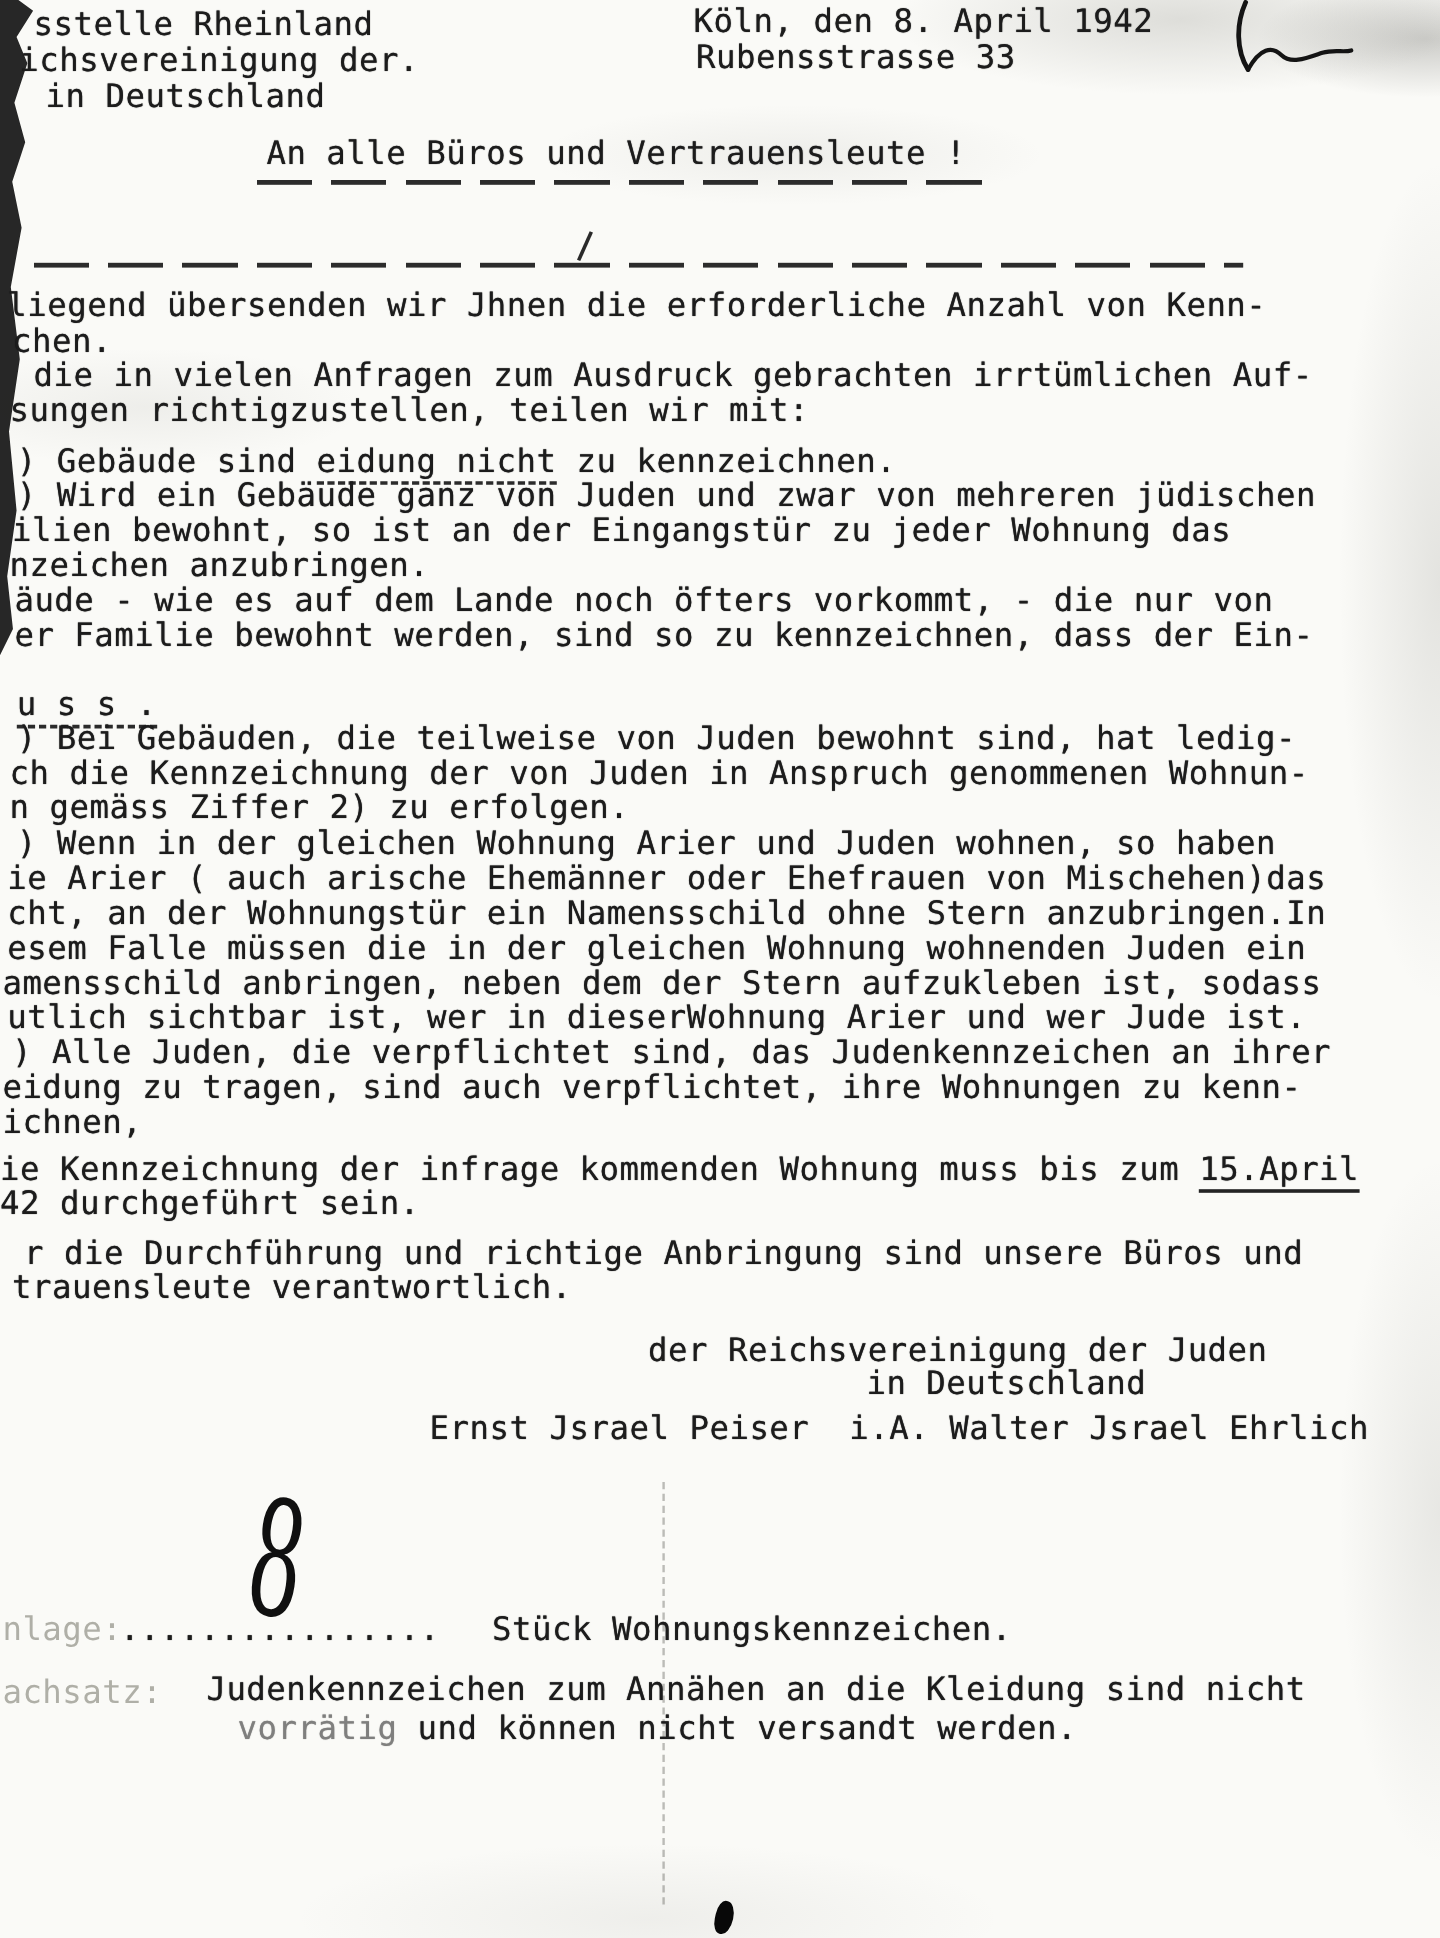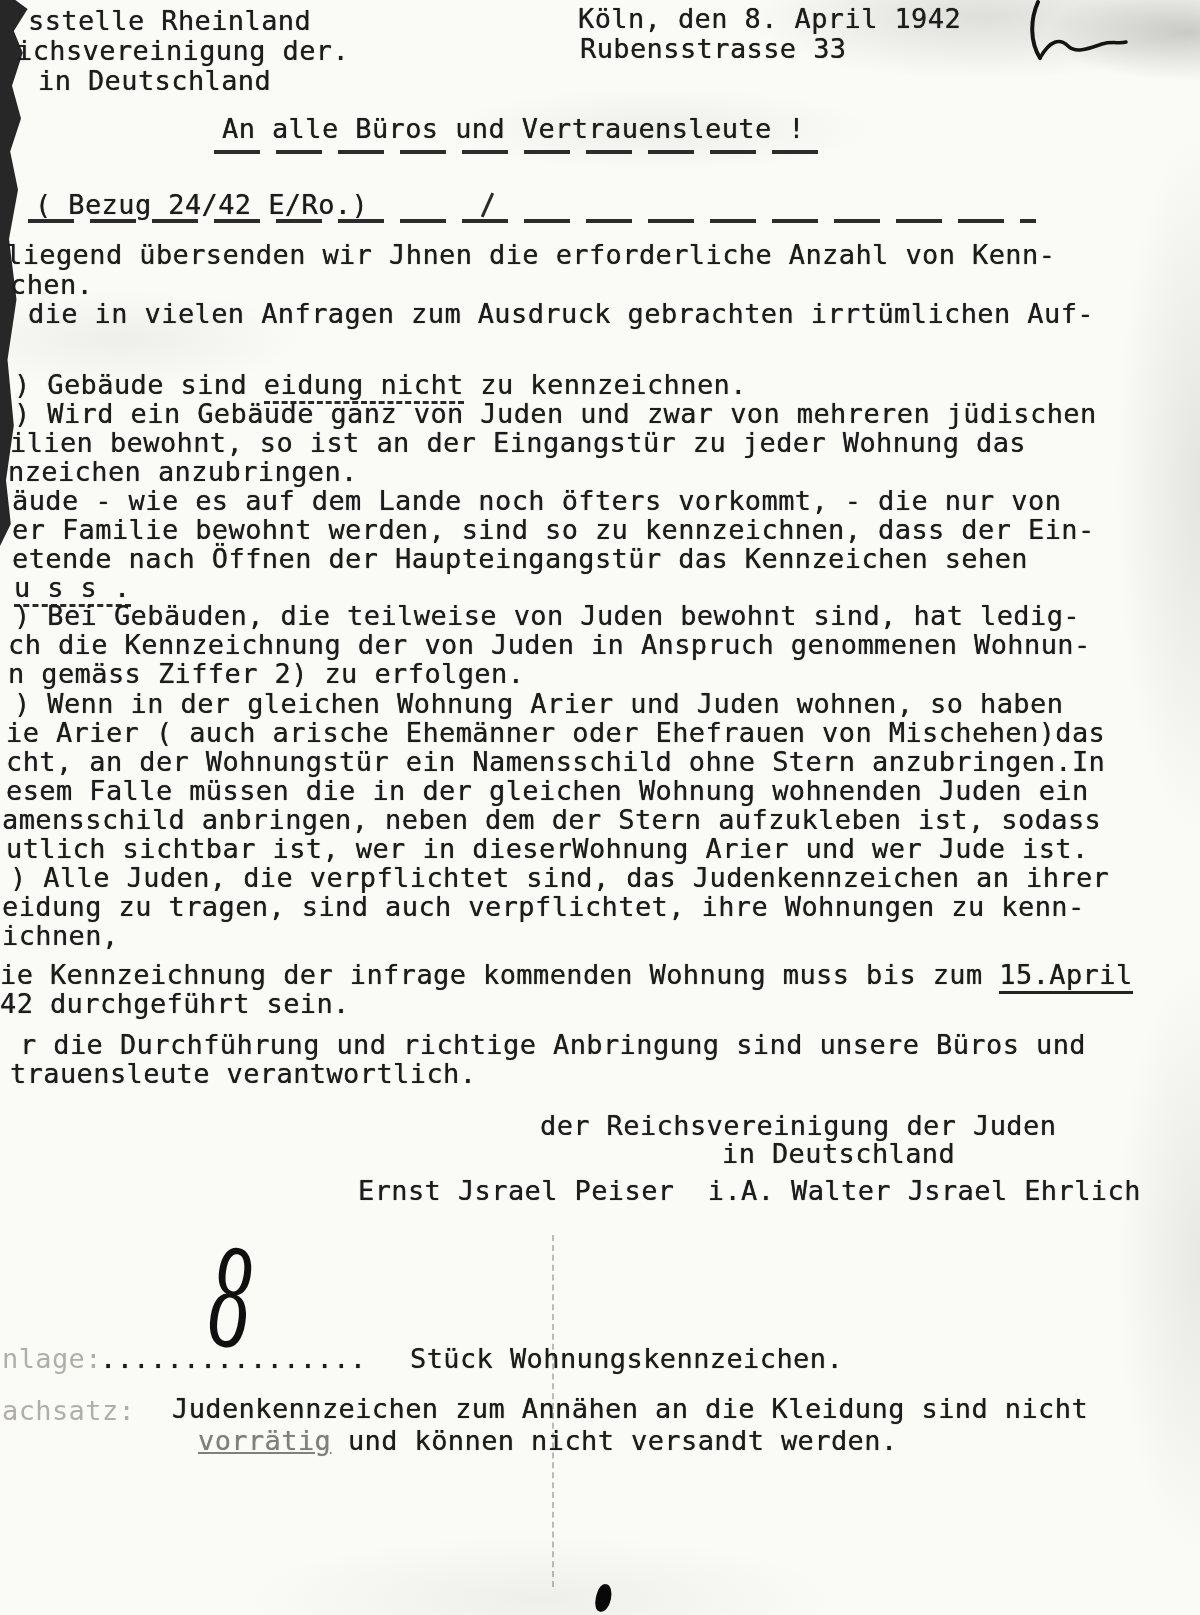--- a/index.html
+++ b/index.html
@@ -15,21 +15,21 @@
       radial-gradient(ellipse 260px 70px at 10% 21%, rgba(130,130,122,.10), transparent 70%),
       radial-gradient(ellipse 300px 60px at 55% 8%, rgba(130,130,122,.10), transparent 70%);
     font-family:"DejaVu Sans Mono","Liberation Mono",monospace;
     color:#1c1c1c;
   }
   .ln{
     position:absolute;white-space:pre;font-size:27px;line-height:30px;
     letter-spacing:.4px;text-shadow:0 0 .8px rgba(15,15,15,.85);
   }
   .faded{color:#97978d;text-shadow:none;opacity:.75;text-align:right;}
-  .halffade{opacity:.55;text-decoration:underline;}
+  .halffade{opacity:.55;}
   .ul-dash{border-bottom:3px dashed #2b2b2b;padding-bottom:1px;}
   .ul-solid{border-bottom:3px solid #242424;padding-bottom:1px;margin-top:35px;}
   .rule{position:absolute;height:3.5px;
     background:repeating-linear-gradient(90deg,#2c2c2c 0 46px,rgba(0,0,0,0) 46px 62px);}
   .edge-band{
     position:absolute;left:0;top:-2px;width:30px;height:548px;background:#171717;opacity:.93;
     clip-path:polygon(0 0,42% 0,92% 2%,46% 6%,76% 10%,40% 16%,70% 22%,34% 28%,60% 35%,
       30% 44%,55% 55%,25% 66%,46% 78%,20% 88%,36% 96%,0 100%);
   }
   .fold-line{position:absolute;border-left:2px dashed rgba(70,70,64,.35);width:0;}
@@ -63,36 +63,35 @@
   <div class="ln" style="top:6px;left:28px">sstelle Rheinland</div>
   <div class="ln" style="top:36px;left:16px">ichsvereinigung der.</div>
   <div class="ln" style="top:66px;left:38px">in Deutschland</div>
 
   <div class="ln" style="top:4px;left:578px">Köln, den 8. April 1942</div>
   <div class="ln" style="top:34px;left:580px">Rubensstrasse 33</div>
 
   <div class="ln" style="top:114px;left:222px">An alle Büros und Vertrauensleute !</div>
   <div class="rule" style="top:150px;left:214px;width:612px"></div>
 
-  <div class="ln" style="top:190px;left:35px">( Bezug 24/42 E/Ro.)</div>
   <div class="rule" style="top:219px;left:28px;width:1008px"></div>
   <div class="hand-slash"></div>
 
   <div class="ln" style="top:240px;left:6px">liegend übersenden wir Jhnen die erforderliche Anzahl von Kenn-</div>
   <div class="ln" style="top:270px;left:10px">chen.</div>
   <div class="ln" style="top:299px;left:28px">die in vielen Anfragen zum Ausdruck gebrachten irrtümlichen Auf-</div>
+  <div class="ln" style="top:328px;left:8px">sungen richtigzustellen, teilen wir mit:</div>
 
   <div class="ln" style="top:370px;left:14px"><span>) Gebäude sind </span><span class="ul-dash">eidung nicht</span><span> zu kennzeichnen.</span></div>
 
   <div class="ln" style="top:399px;left:14px">) Wird ein Gebäude ganz von Juden und zwar von mehreren jüdischen</div>
   <div class="ln" style="top:428px;left:10px">ilien bewohnt, so ist an der Eingangstür zu jeder Wohnung das</div>
   <div class="ln" style="top:457px;left:8px">nzeichen anzubringen.</div>
   <div class="ln" style="top:486px;left:12px">äude - wie es auf dem Lande noch öfters vorkommt, - die nur von</div>
   <div class="ln" style="top:515px;left:12px">er Familie bewohnt werden, sind so zu kennzeichnen, dass der Ein-</div>
-  <div class="ln" style="top:544px;left:12px">etende nach Öffnen der Haupteingangstür das Kennzeichen sehen</div>
 
   <div class="ln" style="top:573px;left:14px"><span class="ul-dash">u s s .</span></div>
 
   <div class="ln" style="top:601px;left:14px">) Bei Gebäuden, die teilweise von Juden bewohnt sind, hat ledig-</div>
   <div class="ln" style="top:630px;left:8px">ch die Kennzeichnung der von Juden in Anspruch genommenen Wohnun-</div>
   <div class="ln" style="top:659px;left:8px">n gemäss Ziffer 2) zu erfolgen.</div>
   <div class="ln" style="top:689px;left:14px">) Wenn in der gleichen Wohnung Arier und Juden wohnen, so haben</div>
   <div class="ln" style="top:718px;left:6px">ie Arier ( auch arische Ehemänner oder Ehefrauen von Mischehen)das</div>
   <div class="ln" style="top:747px;left:6px">cht, an der Wohnungstür ein Namensschild ohne Stern anzubringen.In</div>
   <div class="ln" style="top:776px;left:6px">esem Falle müssen die in der gleichen Wohnung wohnenden Juden ein</div>

